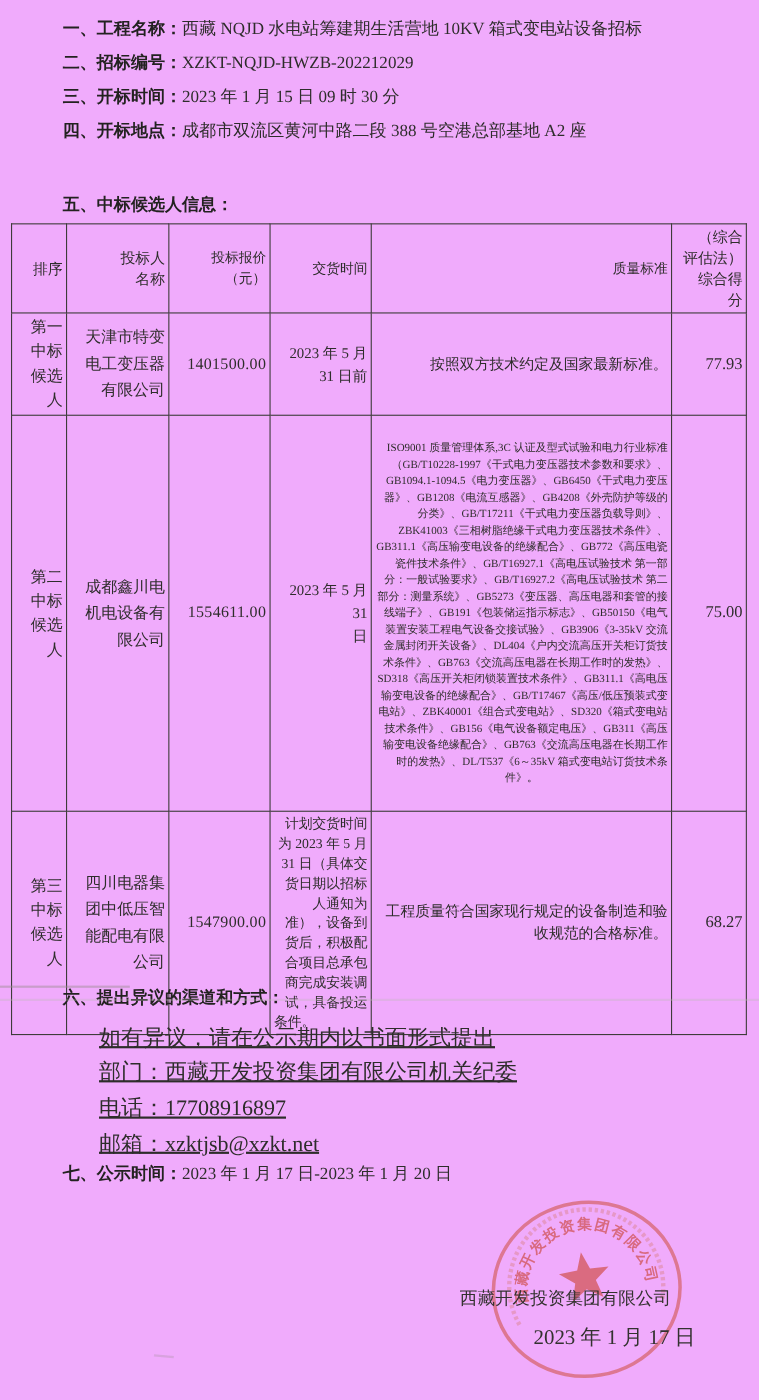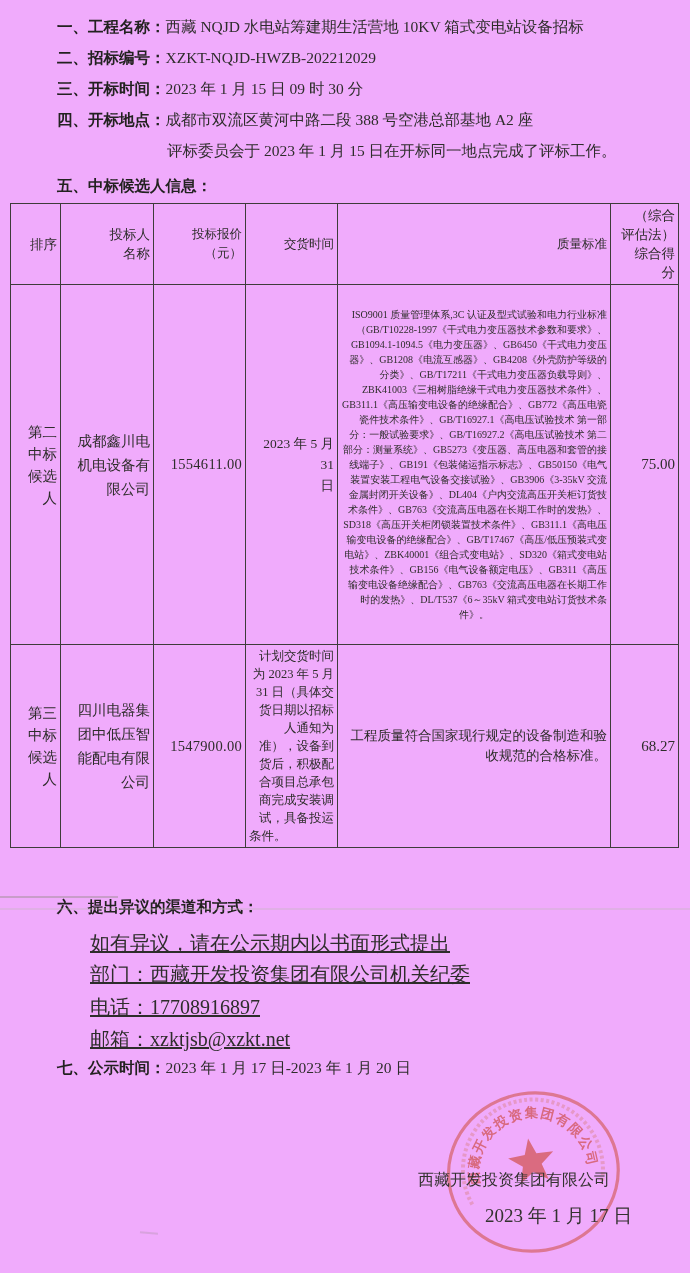--- a/index.html
+++ b/index.html
@@ -71,21 +71,20 @@
   </div>
   <div class="info-line" style="top:48px">
     <span class="lbl">二、</span><span class="lbl">招标编号：</span><span class="val">XZKT-NQJD-HWZB-202212029</span>
   </div>
   <div class="info-line" style="top:79px">
     <span class="lbl">三、</span><span class="lbl">开标时间：</span><span class="val">2023 年 1 月 15 日 09 时 30 分</span>
   </div>
   <div class="info-line" style="top:110px">
     <span class="lbl">四、</span><span class="lbl">开标地点：</span><span class="val">成都市双流区黄河中路二段 388 号空港总部基地 A2 座</span>
   </div>
-  <div class="cont-line" style="top:141px">评标委员会于 2023 年 1 月 15 日在开标同一地点完成了评标工作。</div>
   <div class="sec-head" style="top:176px">
     <span>五、</span><span>中标候选人信息：</span>
   </div>
 
   <table class="bid">
     <colgroup>
       <col style="width:50px">
         <col style="width:93px">
         <col style="width:92px">
       <col style="width:92px">
@@ -98,20 +97,34 @@
       <th>投标人
 名称</th>
       <th class="hei">投标报价
 （元）</th>
       <th class="hei">交货时间</th>
       <th class="hei">质量标准</th>
       <th>（综合
 评估法）
 综合得
 分</th>
+    </tr>
+    <tr class="r1">
+      <td class="rank">第一
+中标
+候选
+人</td>
+      <td class="bidder">天津市特变
+电工变压器
+有限公司</td>
+      <td class="price">1401500.00</td>
+      <td class="delivery">2023 年 5 月
+31 日前</td>
+      <td class="quality-short">按照双方技术约定及国家最新标准。</td>
+      <td class="score">77.93</td>
     </tr>
     <tr class="r2">
       <td class="rank">第二
 中标
 候选
 人</td>
       <td class="bidder">成都鑫川电
 机电设备有
 限公司</td>
       <td class="price">1554611.00</td>

